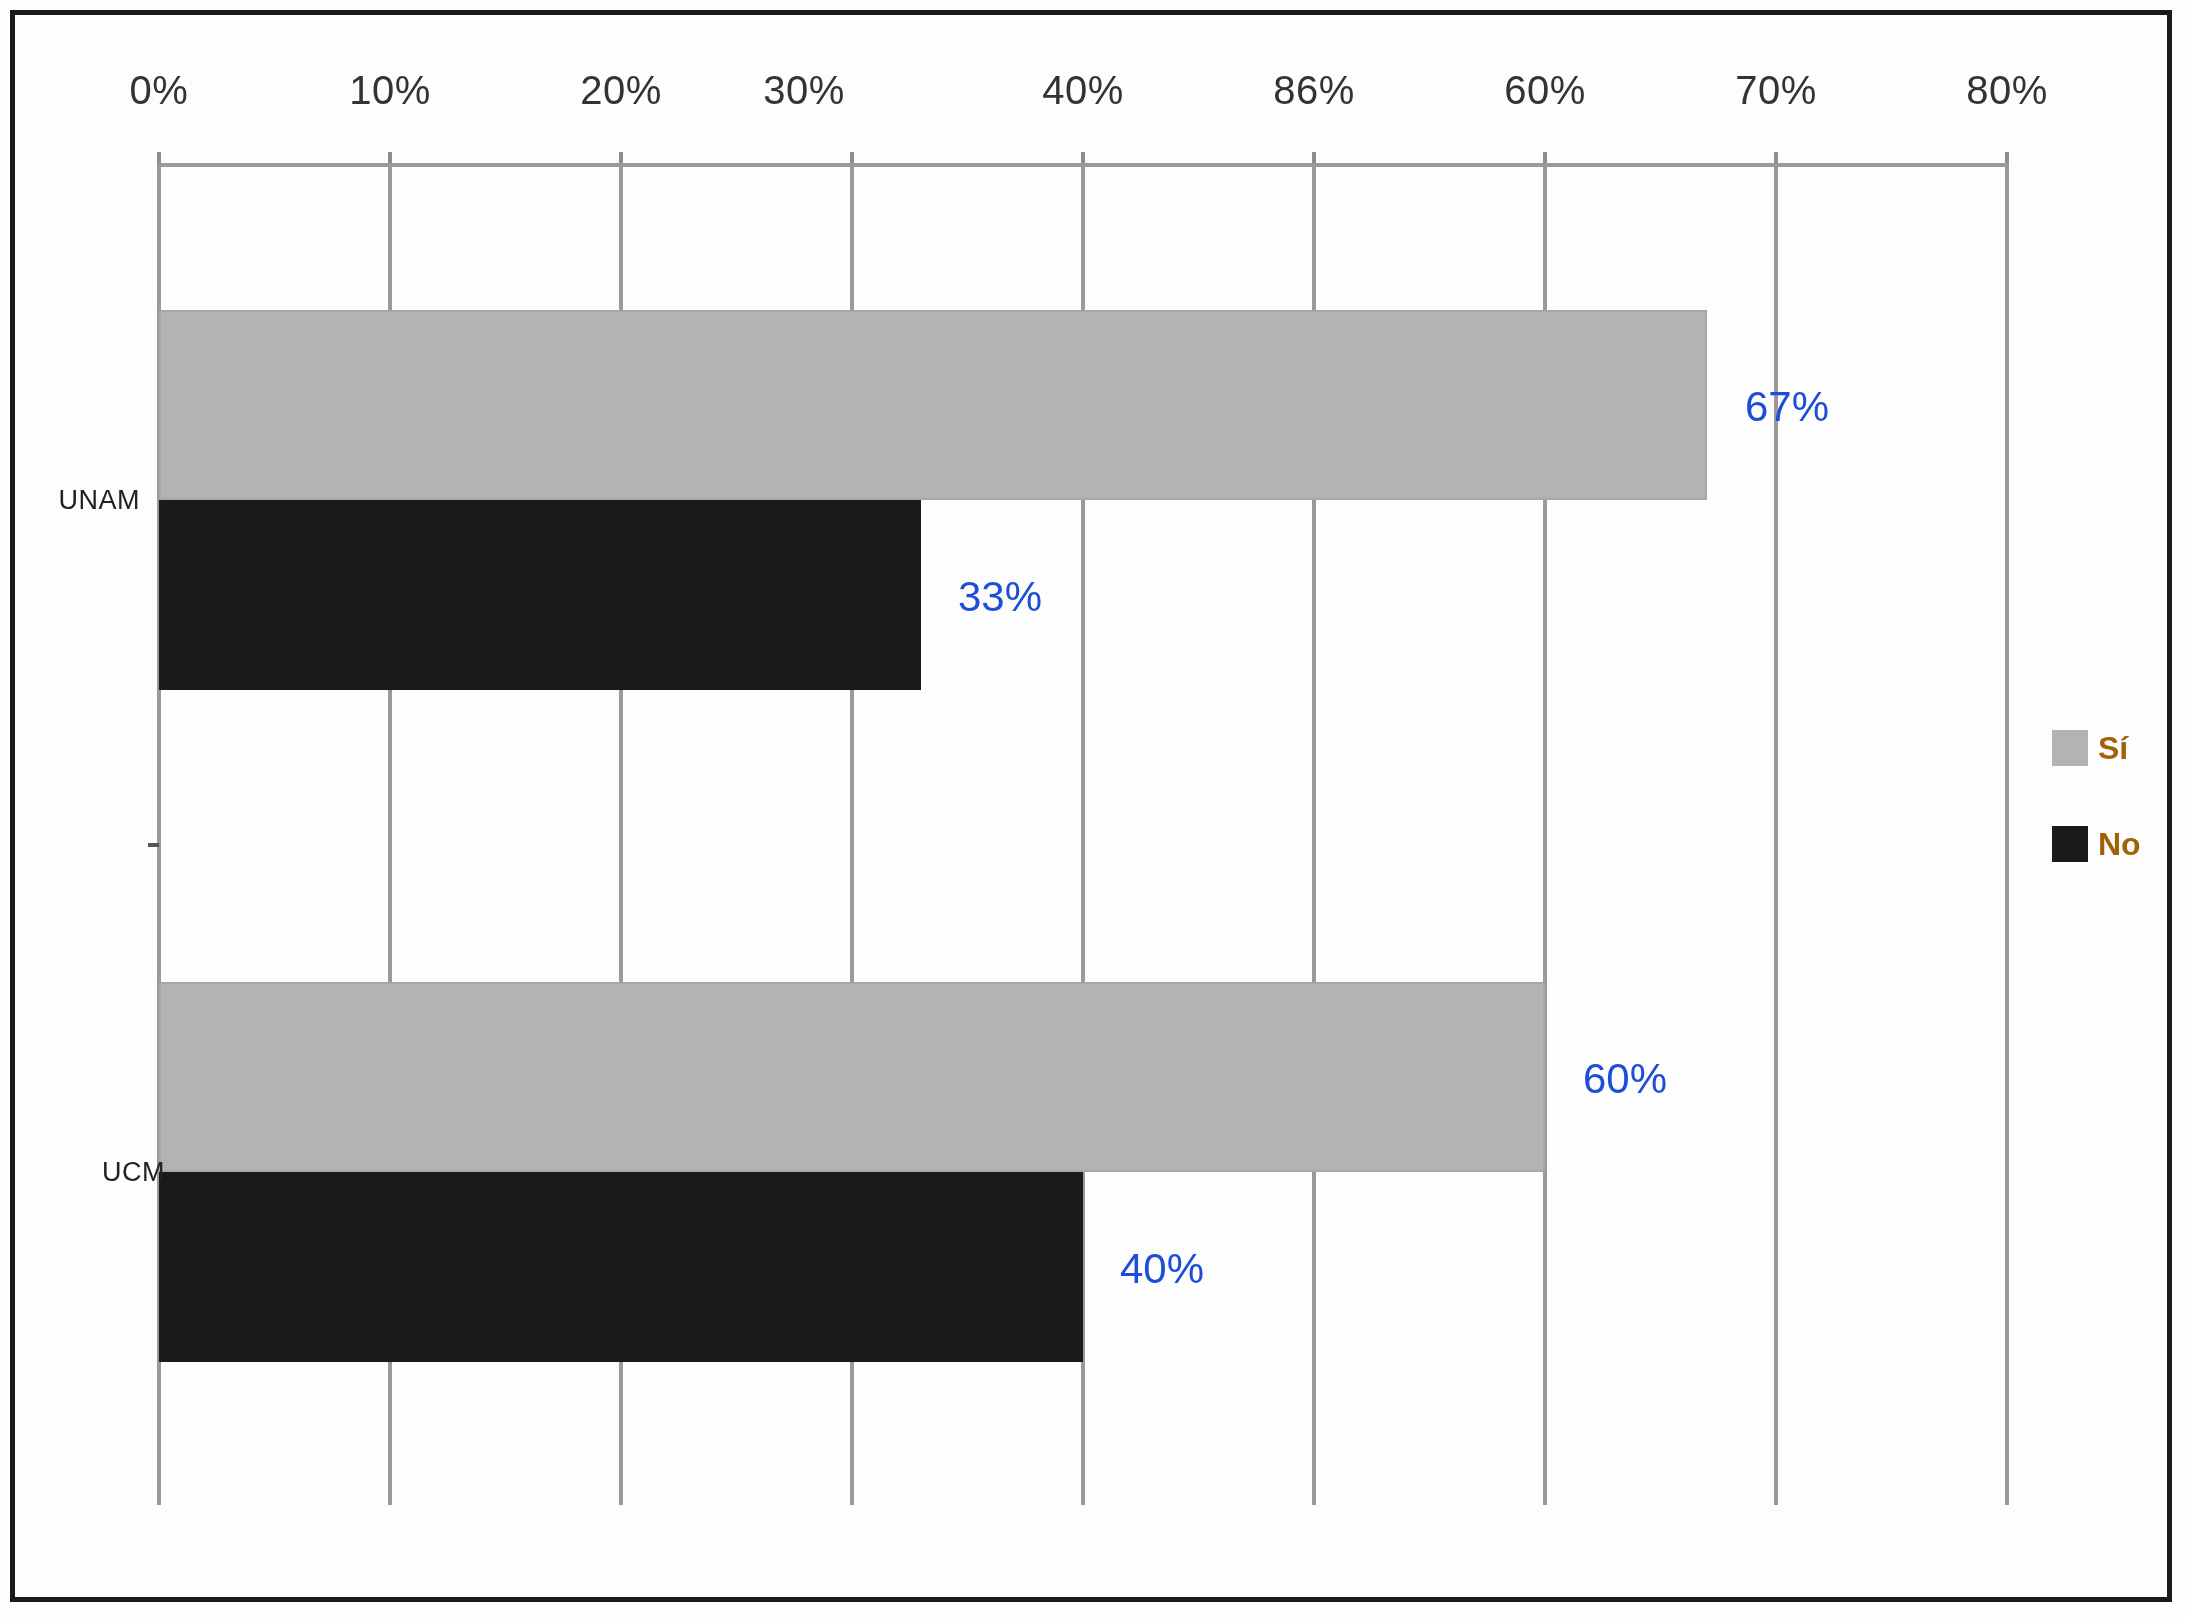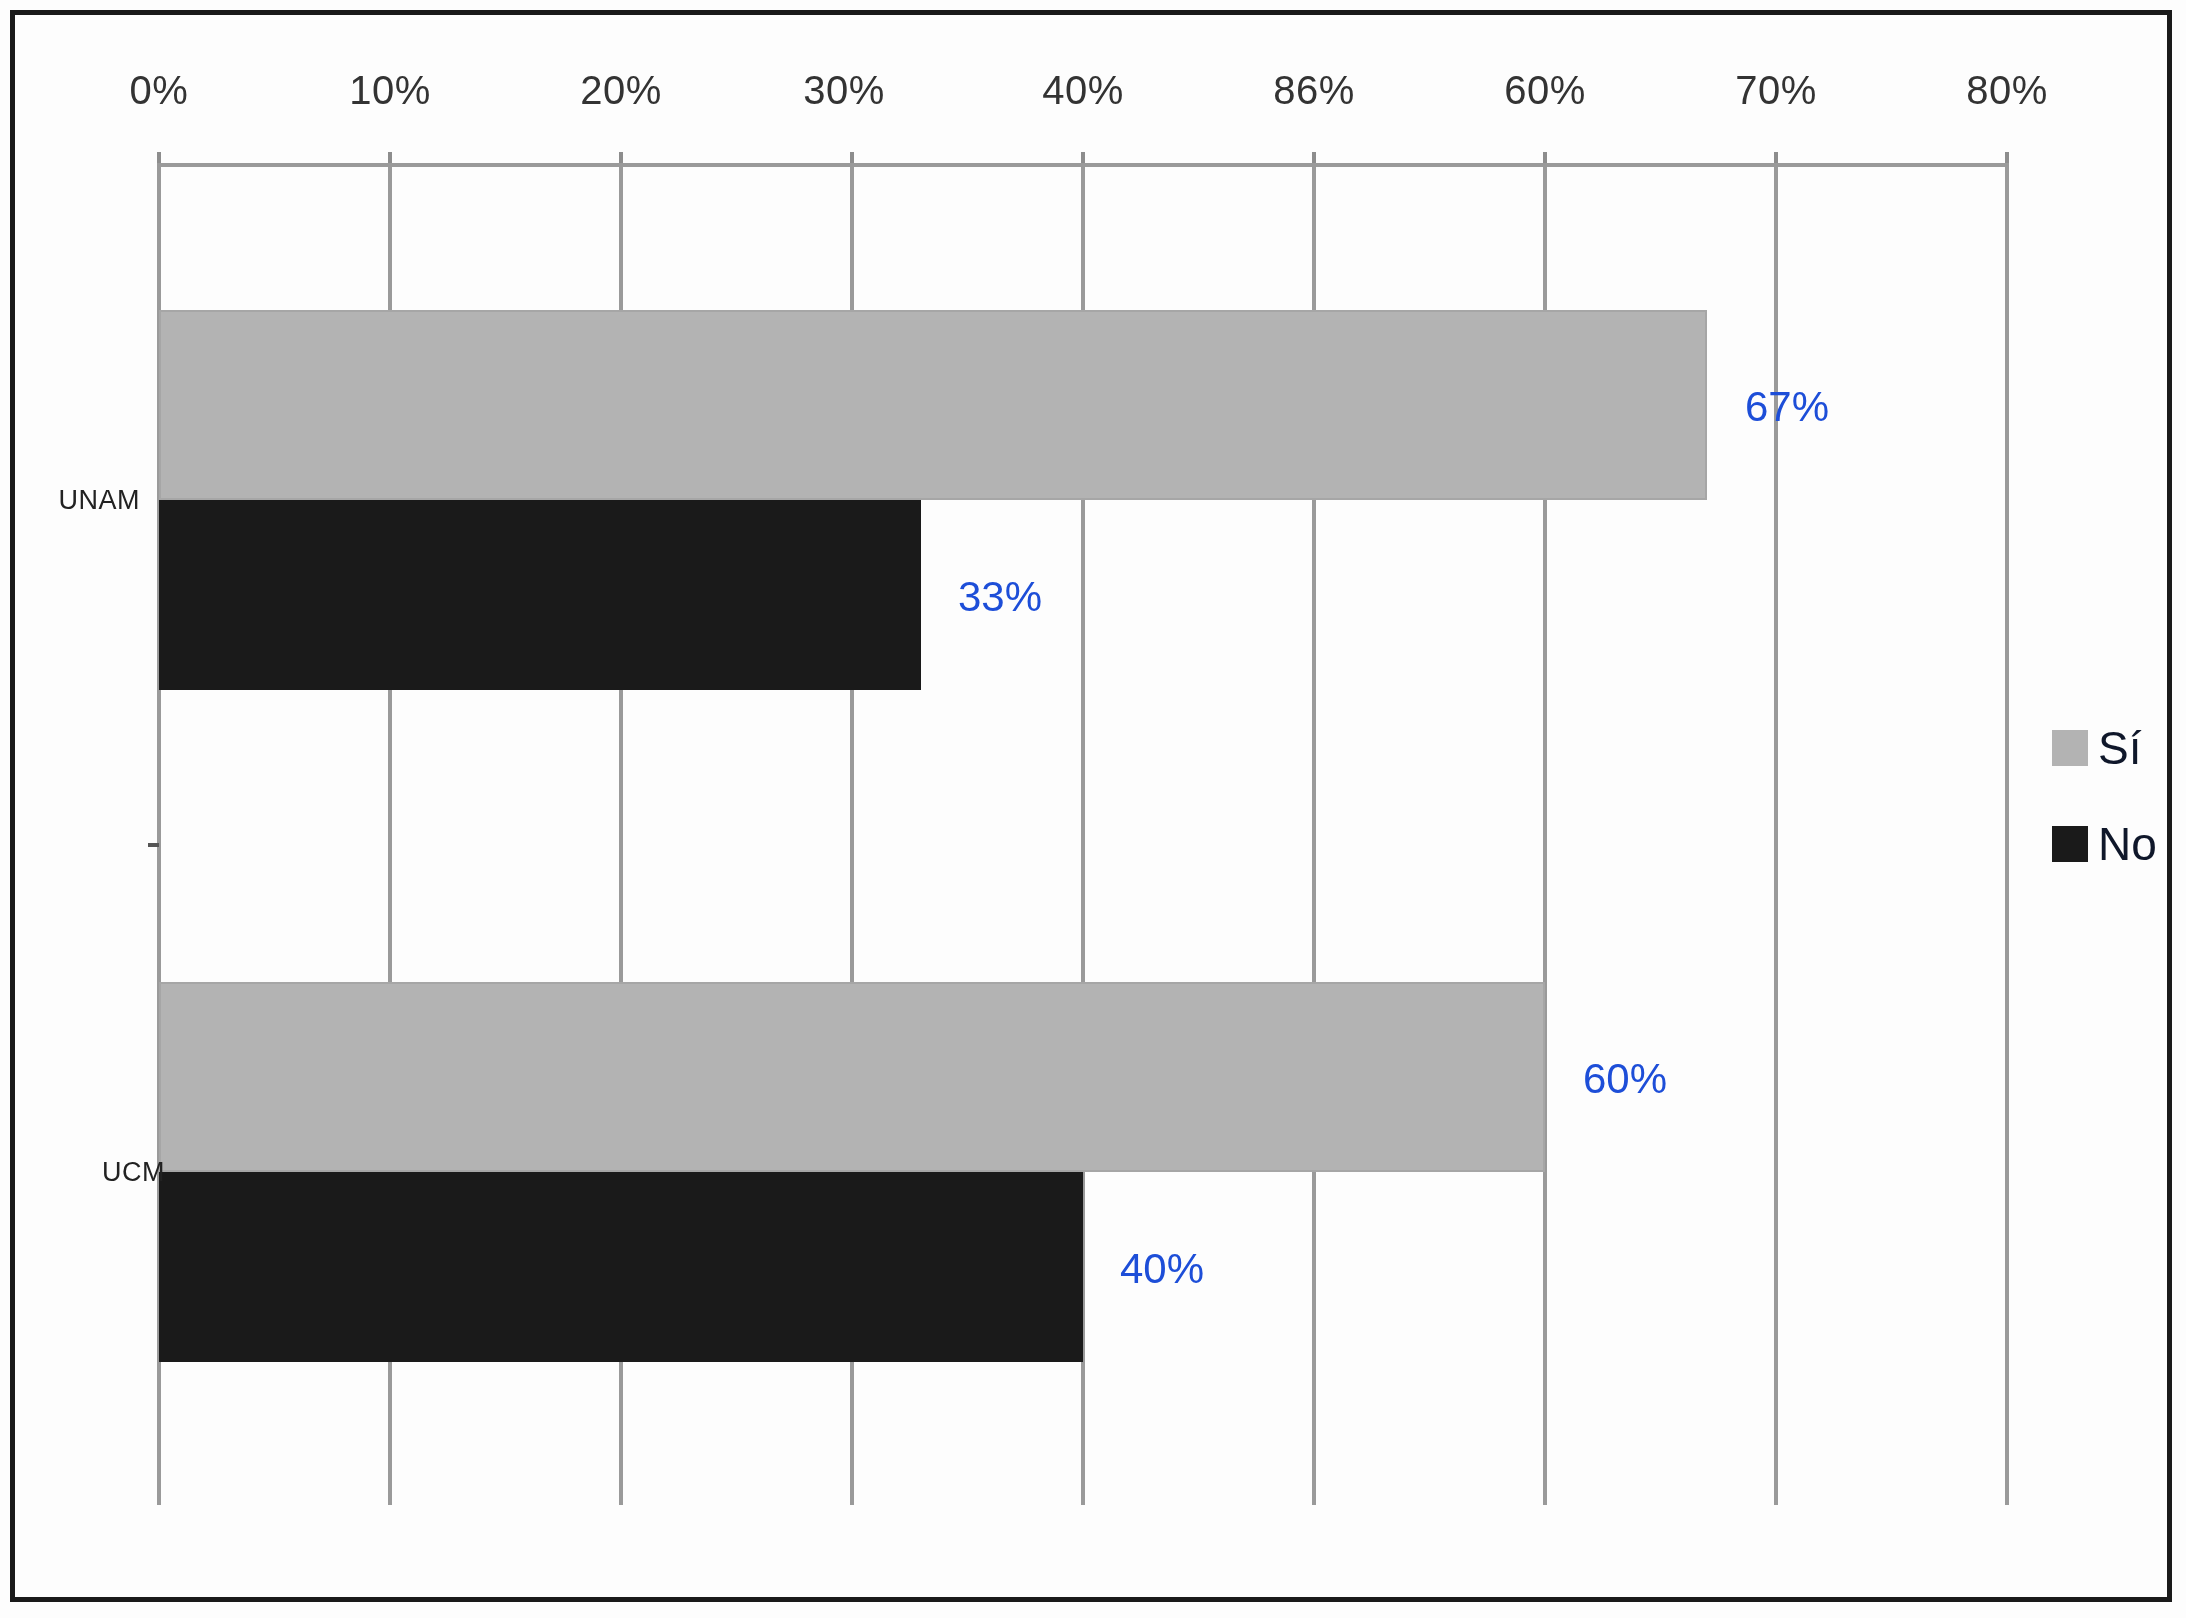--- a/index.html
+++ b/index.html
@@ -129,38 +129,39 @@
   }
   .legend-swatch {
     width: 36px;
     height: 36px;
     margin-right: 10px;
     flex: 0 0 auto;
   }
   .legend-swatch.si { background: #b3b3b3; }
   .legend-swatch.no { background: #1a1a1a; }
   .legend-text {
-    font-size: 46px;
-    color: #0f172a;
+    font-size: 32px;
+    color: #a16207;
     white-space: nowrap;
     line-height: 1;
+    font-weight: bold;
   }
 </style>
 </head>
 <body>
 
 <div class="page">
   <div class="frame"></div>
 
   <div class="chart-area">
 
     <div class="xtick-label" style="left:159px;">0%</div>
     <div class="xtick-label" style="left:390px;">10%</div>
     <div class="xtick-label" style="left:621px;text-align:right;">20%</div>
-    <div class="xtick-label" style="left:844px;text-align:right;">30%</div>
+    <div class="xtick-label" style="left:804px;text-align:right;">30%</div>
     <div class="xtick-label" style="left:1083px;">40%</div>
     <div class="xtick-label" style="left:1314px;">86%</div>
     <div class="xtick-label" style="left:1545px;">60%</div>
     <div class="xtick-label" style="left:1776px;">70%</div>
     <div class="xtick-label" style="left:2007px;">80%</div>
 
     <div class="axis-top"></div>
 
     <div class="axis-tick" style="left:157px;"></div>
     <div class="axis-tick" style="left:388px;"></div>

